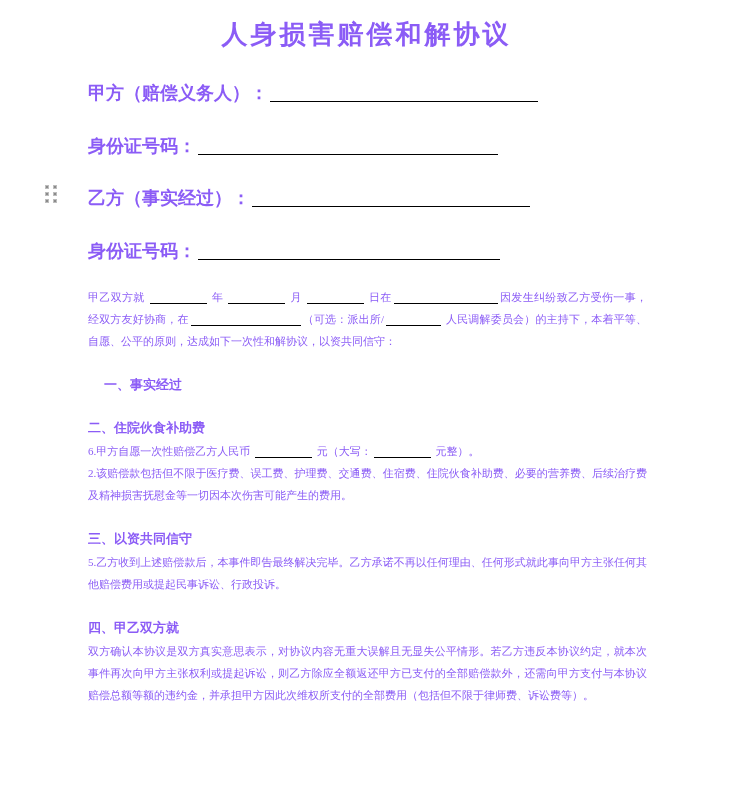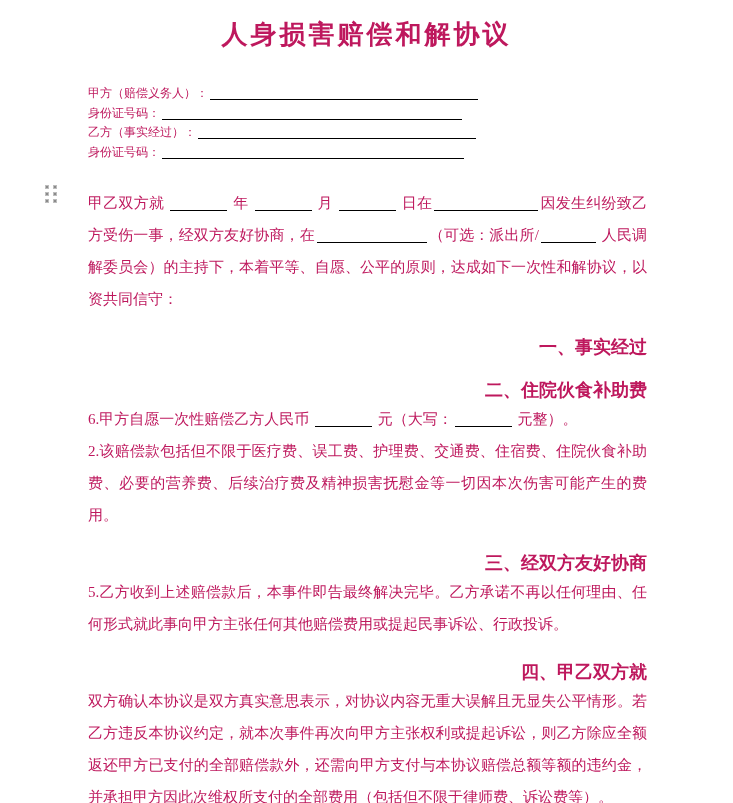--- a/index.html
+++ b/index.html
@@ -3,53 +3,53 @@
 <meta charset="utf-8">
 <style>
   html, body { margin: 0; padding: 0; background: #ffffff; }
   .page {
     position: relative;
     width: 733px;
     height: 803px;
     background: #ffffff;
     overflow: hidden;
     font-family: "Liberation Serif", "DejaVu Serif", serif;
-    color: #be185d;
+    color: #8b5cf6;
   }
   .doc-title {
     padding-top: 20px;
     margin-bottom: 34px;
     text-align: center;
     font-size: 26px;
     font-weight: bold;
     letter-spacing: 3px;
     line-height: 30px;
   }
   .content {
     margin-left: 88px;
     margin-right: 86px;
   }
   .party-block { margin-bottom: 25px; }
   .party-line {
-    font-size: 12px;
-    font-weight: normal;
+    font-size: 18px;
+    font-weight: bold;
     line-height: 19.5px;
     white-space: nowrap;
+    margin-top: 33px;
   }
   .para {
-    font-size: 15px;
-    line-height: 32px;
+    font-size: 11px;
+    line-height: 22px;
     text-align: justify;
   }
   .sec-heading {
-    font-size: 18px;
+    font-size: 13px;
     font-weight: bold;
     line-height: 21px;
     margin: 22px 0 2px 0;
-    text-align: right;
   }
   .sec-heading.indent { padding-left: 16px; }
   .blank {
     display: inline-block;
     border-bottom: 1px solid #000000;
     height: 14px;
     vertical-align: -3px;
     margin: 0 2px;
   }
   .party-line .blank { height: 15px; }
@@ -93,20 +93,20 @@
         <div class="party-line"><span>身份证号码：</span><span class="blank" style="width: 300px;"></span></div>
         <div class="party-line"><span>乙方（事实经过）：</span><span class="blank" style="width: 278px;"></span></div>
         <div class="party-line"><span>身份证号码：</span><span class="blank" style="width: 302px;"></span></div>
       </div>
     <div>
         <div class="para"><span>甲乙双方就 </span><span class="blank" style="width: 57px;"></span><span> 年 </span><span class="blank" style="width: 57px;"></span><span> 月 </span><span class="blank" style="width: 57px;"></span><span> 日在</span><span class="blank" style="width: 104px;"></span><span>因发生纠纷致乙方受伤一事，经双方友好协商，在</span><span class="blank" style="width: 110px;"></span><span>（可选：派出所/</span><span class="blank" style="width: 55px;"></span><span> 人民调解委员会）的主持下，本着平等、自愿、公平的原则，达成如下一次性和解协议，以资共同信守：</span></div>
         <div class="sec-heading indent">一、事实经过</div>
         <div class="sec-heading">二、住院伙食补助费</div>
         <div class="para"><span>6.甲方自愿一次性赔偿乙方人民币 </span><span class="blank" style="width: 57px;"></span><span> 元（大写：</span><span class="blank" style="width: 57px;"></span><span> 元整）。</span></div>
         <div class="para"><span>2.该赔偿款包括但不限于医疗费、误工费、护理费、交通费、住宿费、住院伙食补助费、必要的营养费、后续治疗费及精神损害抚慰金等一切因本次伤害可能产生的费用。</span></div>
-        <div class="sec-heading">三、经双方友好协商</div>
+        <div class="sec-heading">三、以资共同信守</div>
         <div class="para"><span>5.乙方收到上述赔偿款后，本事件即告最终解决完毕。乙方承诺不再以任何理由、任何形式就此事向甲方主张任何其他赔偿费用或提起民事诉讼、行政投诉。</span></div>
         <div class="sec-heading">四、甲乙双方就</div>
         <div class="para"><span>双方确认本协议是双方真实意思表示，对协议内容无重大误解且无显失公平情形。若乙方违反本协议约定，就本次事件再次向甲方主张权利或提起诉讼，则乙方除应全额返还甲方已支付的全部赔偿款外，还需向甲方支付与本协议赔偿总额等额的违约金，并承担甲方因此次维权所支付的全部费用（包括但不限于律师费、诉讼费等）。</span></div>
       </div>
   </div>
 
 </div>
 
 </body></html>

